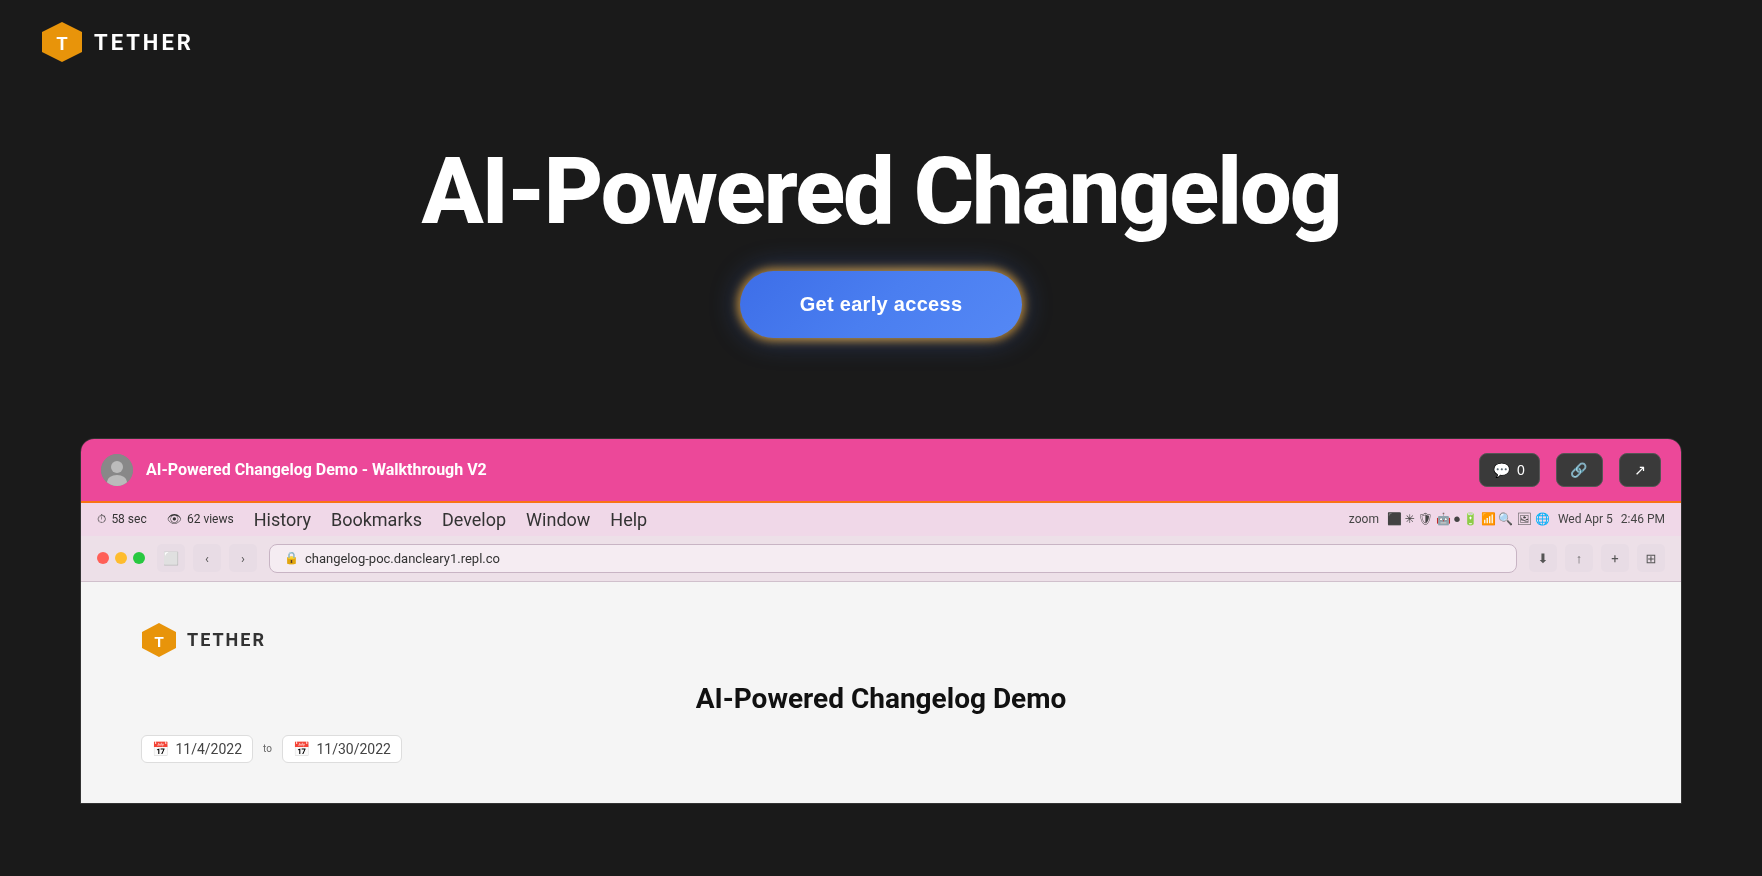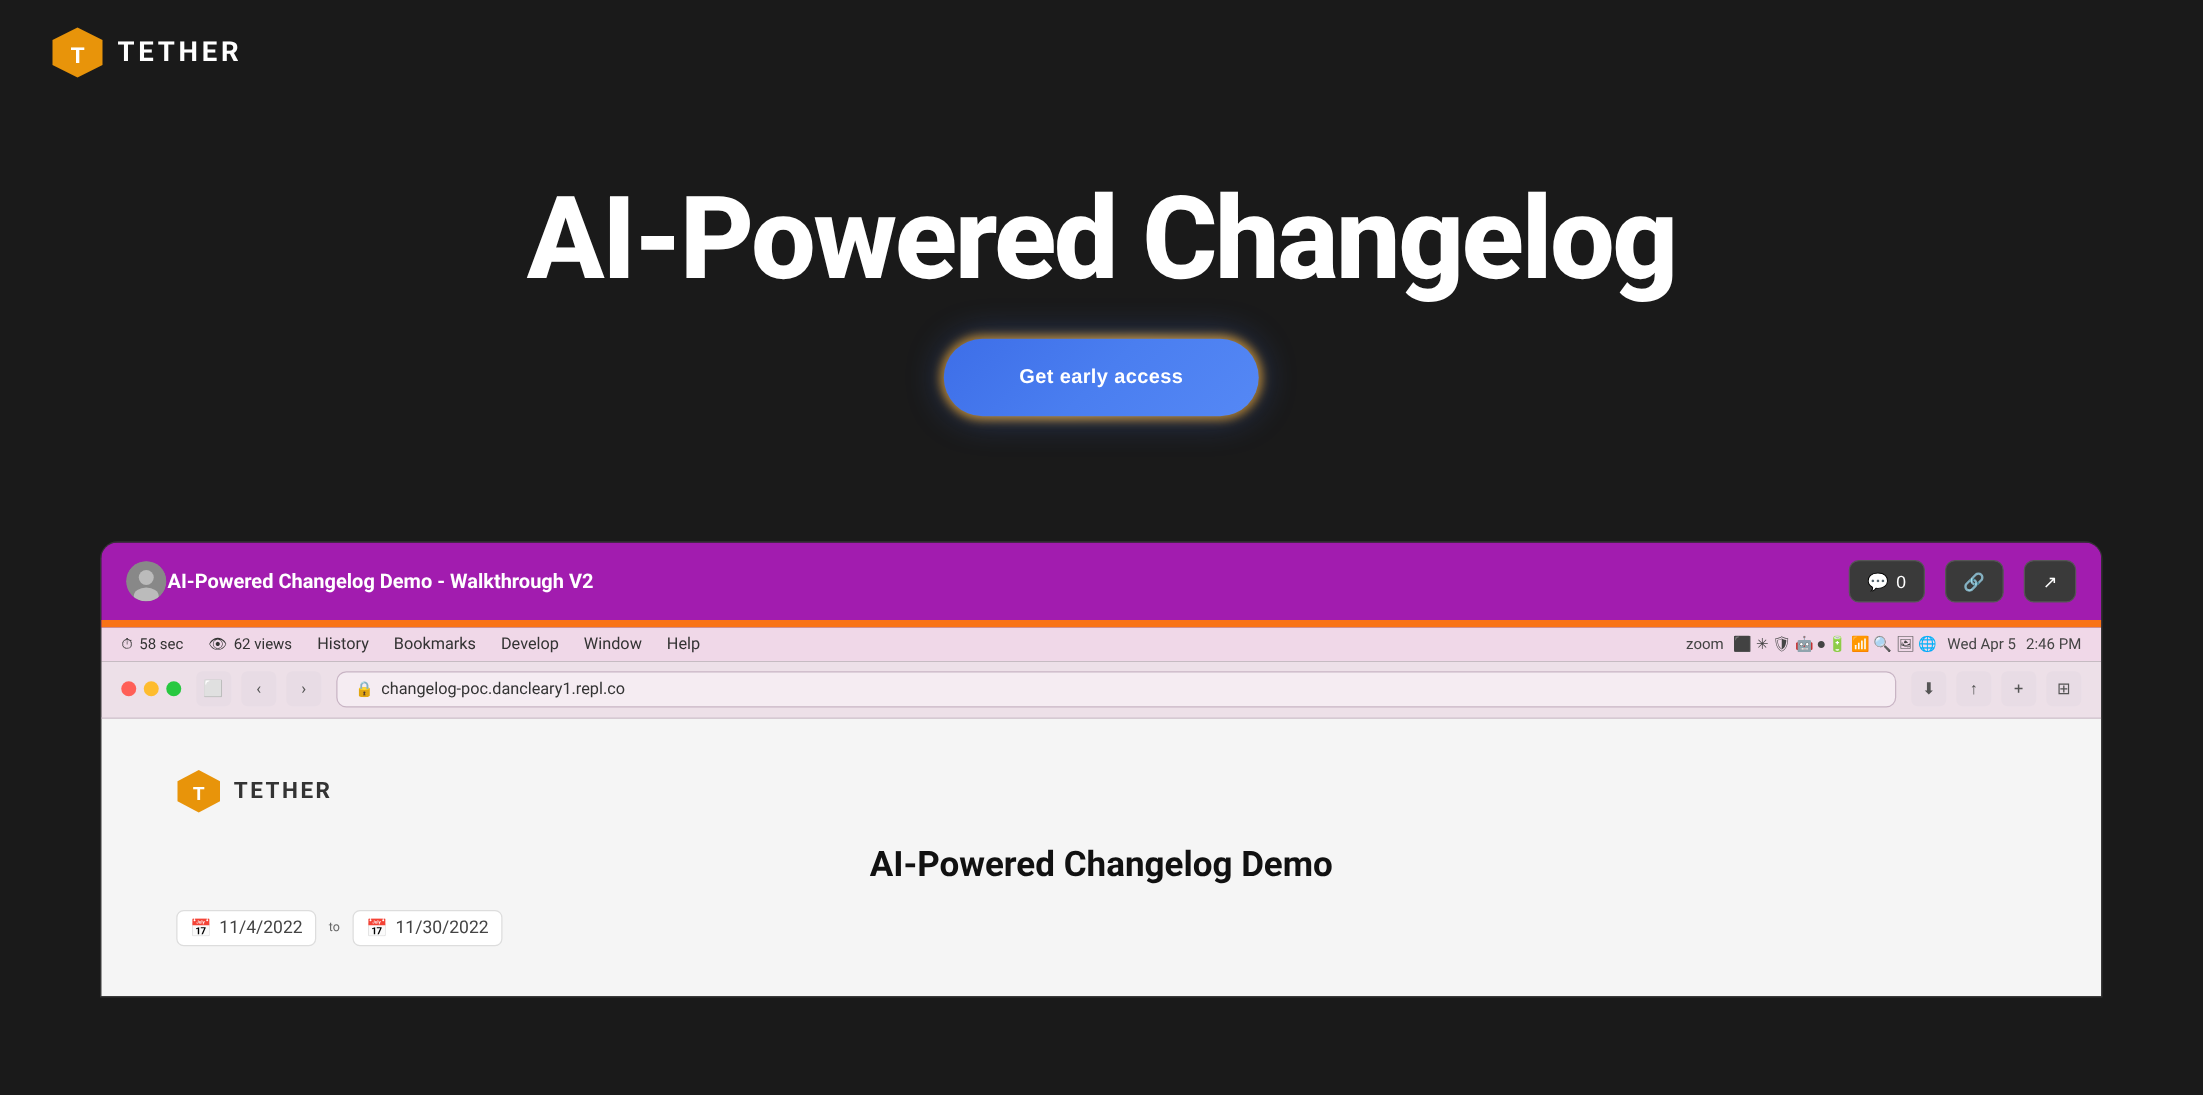--- a/index.html
+++ b/index.html
@@ -83,21 +83,21 @@
     }
 
     .cta-button {
       position: relative;
       z-index: 1;
       background: linear-gradient(135deg, #3d6ee8, #4a7ef0, #5588f5);
       color: #ffffff;
       border: none;
       border-radius: 50px;
       padding: 22px 60px;
-      font-size: 16px;
+      font-size: 20px;
       font-weight: 700;
       cursor: pointer;
       letter-spacing: 0.3px;
       box-shadow: 0 0 30px rgba(70, 120, 240, 0.4);
     }
 
     
     .demo-section {
       padding: 0 80px;
       margin-top: 20px;
@@ -105,26 +105,26 @@
 
     .demo-container {
       background: #1e1e1e;
       border-radius: 14px 14px 0 0;
       overflow: hidden;
       border: 1px solid #333;
     }
 
     
     .demo-topbar {
-      background: #a21caf;
+      background: #ec4899;
       padding: 14px 20px;
       display: flex;
       align-items: center;
-      gap: 1px;
-      border-bottom: 6px solid #f97316;
+      gap: 13px;
+      border-bottom: 2px solid #f97316;
     }
 
     .demo-avatar {
       width: 32px;
       height: 32px;
       border-radius: 50%;
       background: #888;
       overflow: hidden;
       display: flex;
       align-items: center;
@@ -187,21 +187,21 @@
       display: flex;
       align-items: center;
       gap: 5px;
       font-size: 12px;
     }
 
     .macos-menubar-center {
       display: flex;
       align-items: center;
       gap: 20px;
-      font-size: 13px;
+      font-size: 18px;
       text-align: right;
     }
 
     .macos-menubar-right {
       display: flex;
       align-items: center;
       gap: 8px;
       font-size: 12px;
       color: #444;
     }

